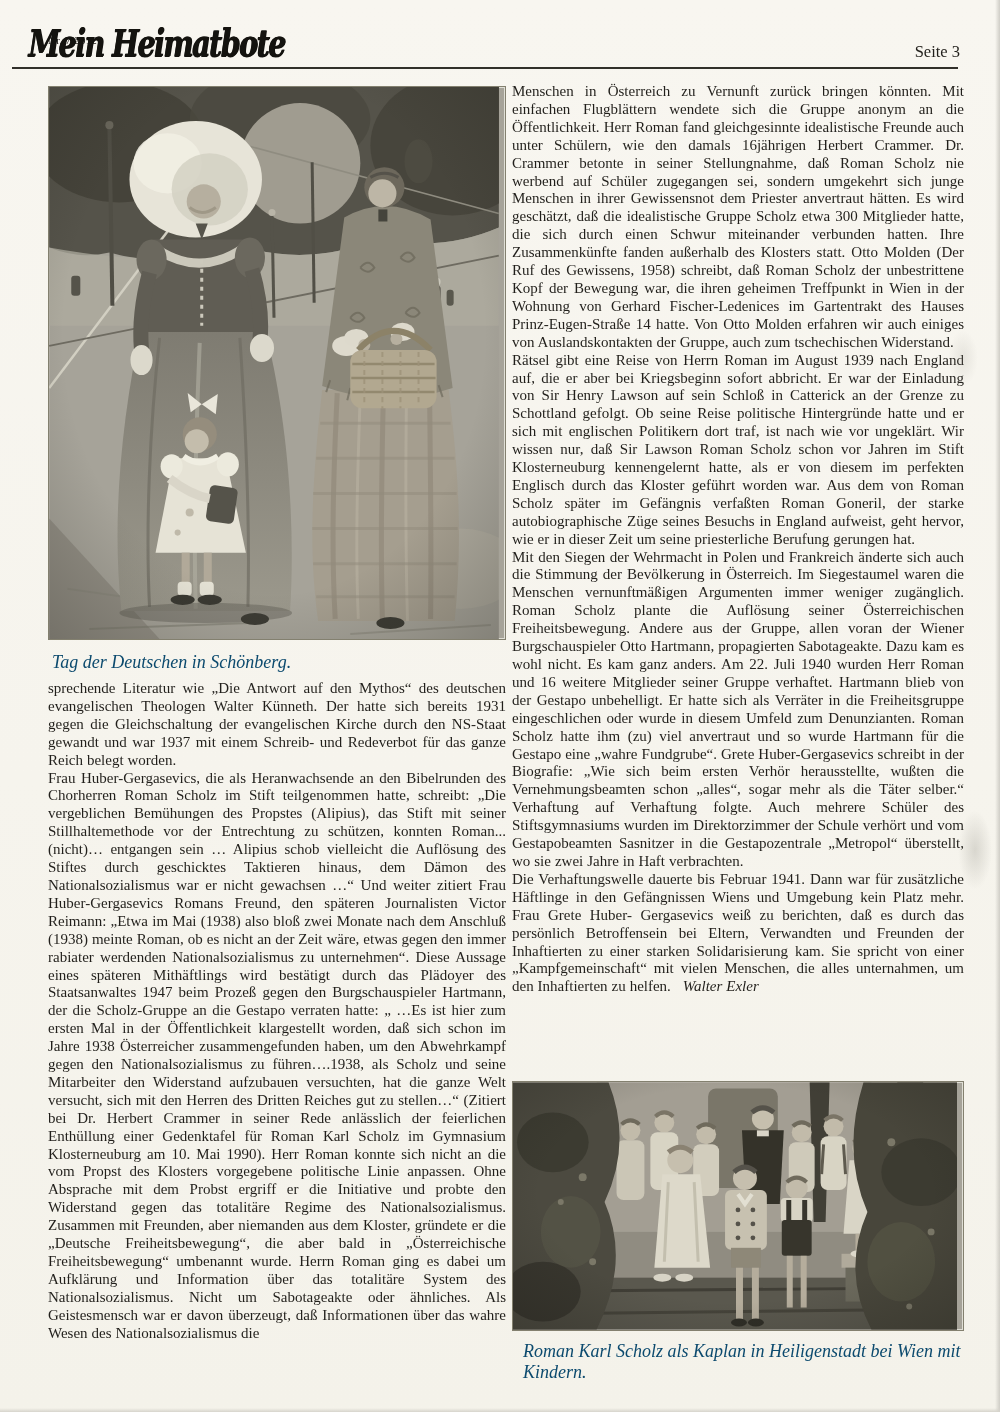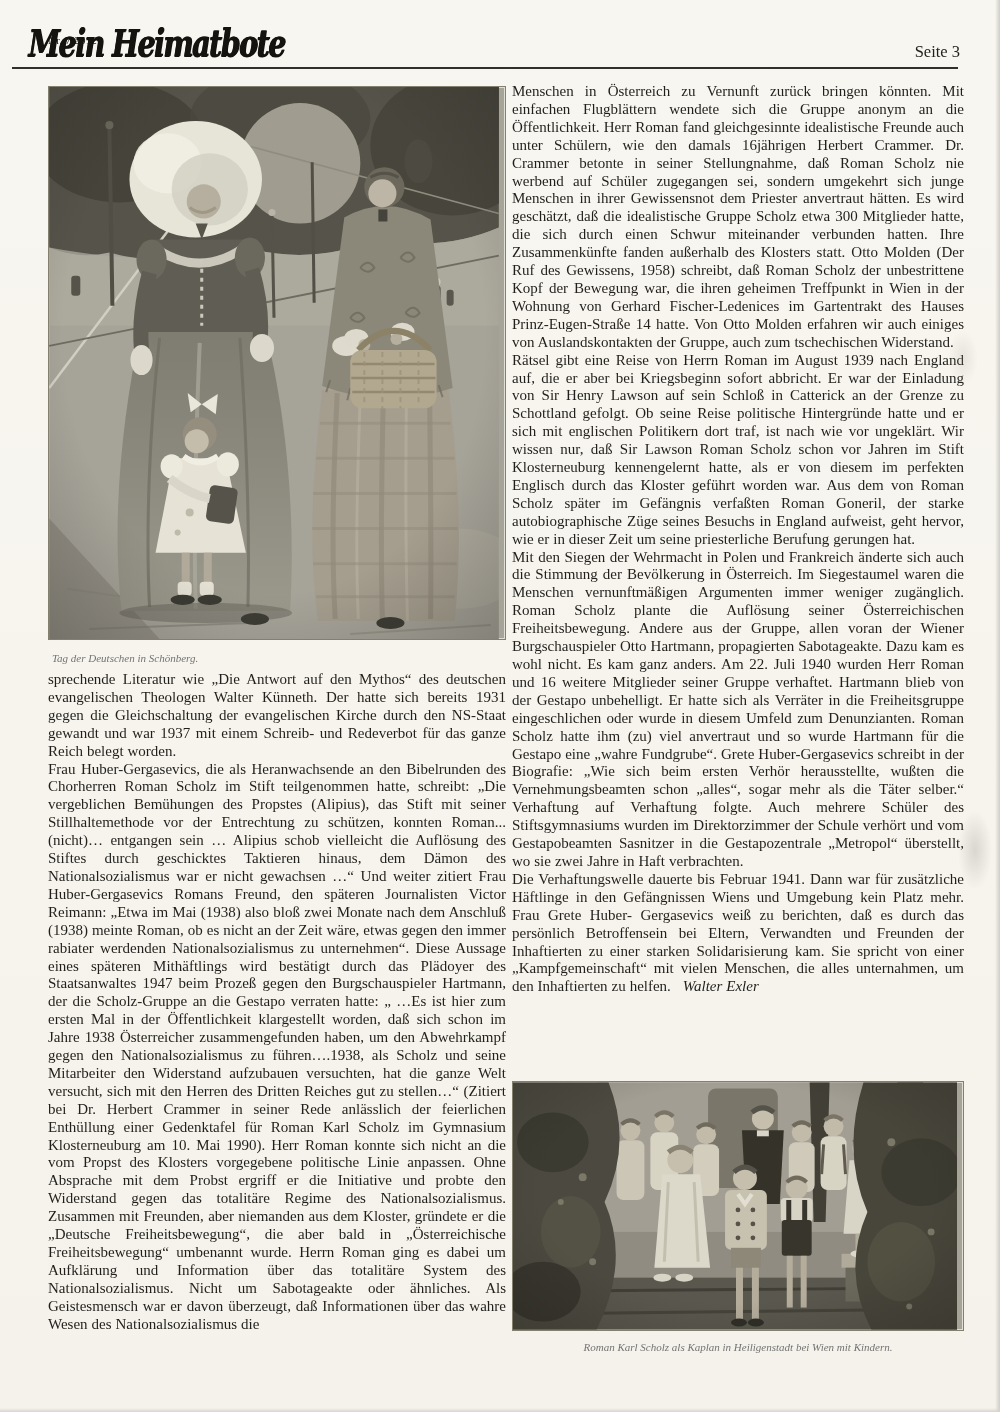--- a/index.html
+++ b/index.html
@@ -32,23 +32,23 @@
 
   .col{position:absolute;}
   .col-left{left:48px;top:86px;width:458px;}
   .col-right{left:512px;top:83px;width:452px;}
 
   .photo-frame{border:1px solid #83806f;line-height:0;background:#a6a399;
     box-shadow:0 0 0 1px rgba(250,248,240,.7) inset;}
   .photo1{width:450px;height:552px;display:block;}
   .photo2{width:444px;height:248px;display:block;}
 
-  .caption{font-style:italic;font-size:11px;color:#737373;}
+  .caption{font-style:italic;font-size:18px;color:#0c4a6e;}
   .caption-left{margin:12px 0 7px 4px;}
-  .caption-right{margin:10px 0 0 0;text-align:center;}
+  .caption-right{margin:10px 0 0 11px;}
 
   .body-text p{margin:0;text-align:justify;font-size:15px;line-height:17.9px;
     word-spacing:.2px;}
   .col-right .body-text{min-height:980px;}
   .author{font-style:italic;margin-left:12px;white-space:nowrap;}
   .photo2-wrap{margin-top:18px;}
 </style>
 </head>
 <body>
 

